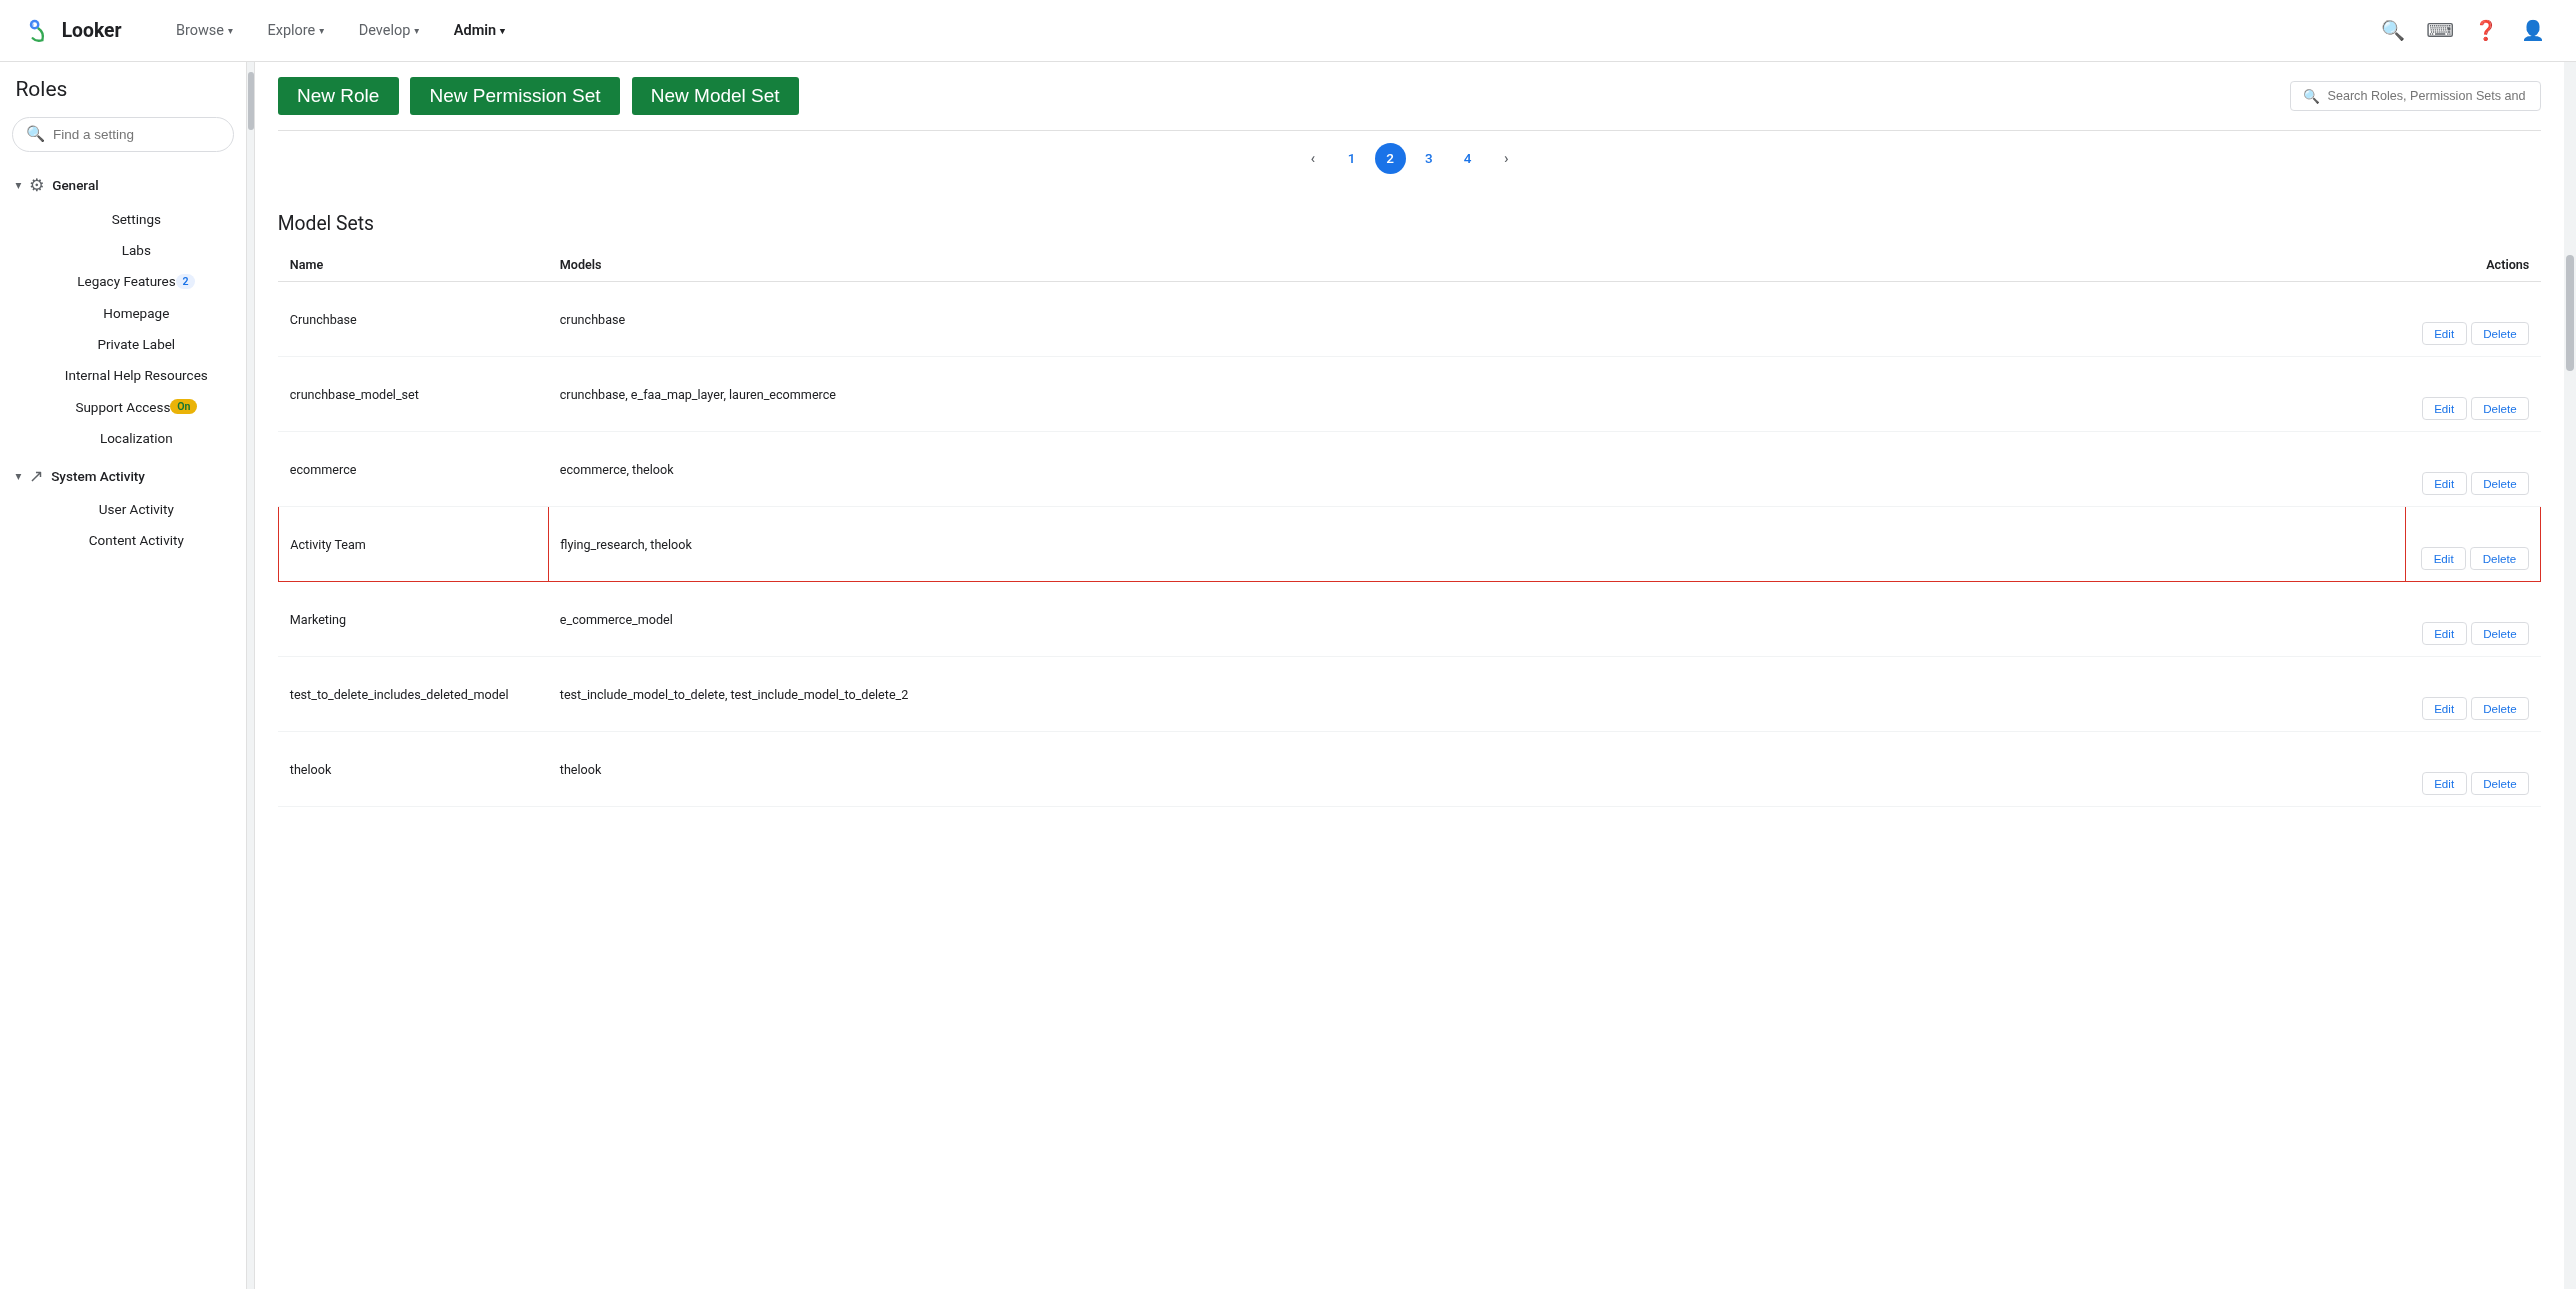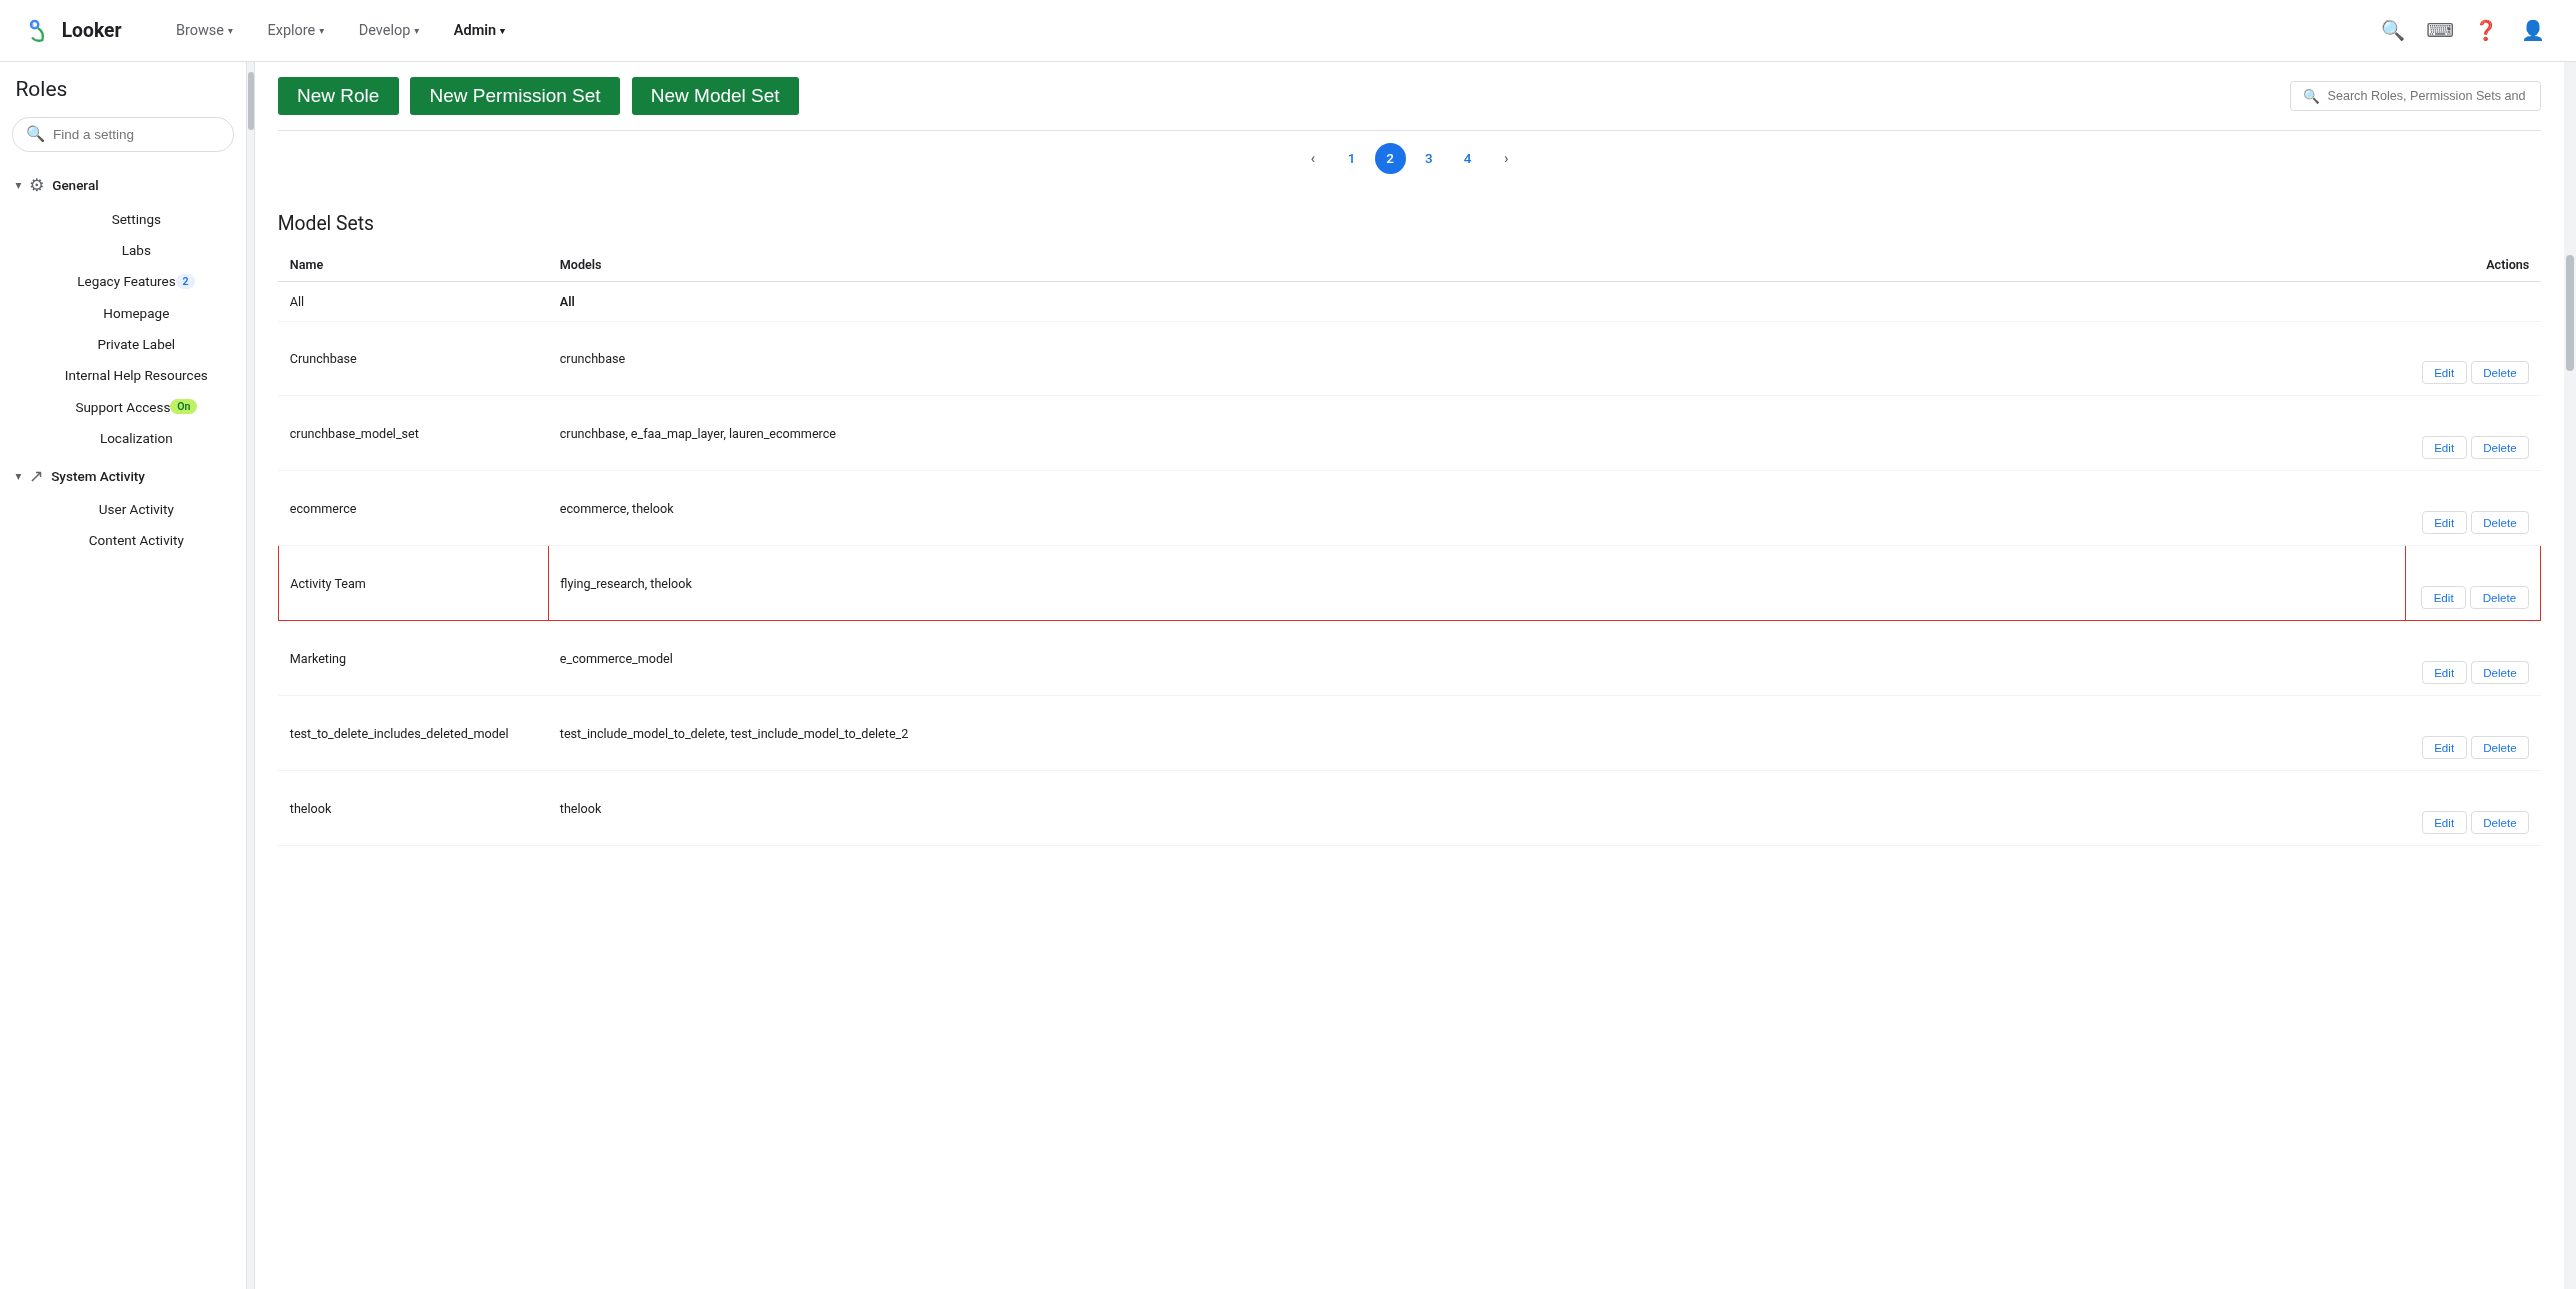--- a/index.html
+++ b/index.html
@@ -138,21 +138,21 @@
     .badge {
       display: inline-flex;
       align-items: center;
       justify-content: center;
       border-radius: 9.7px;
       padding: 1px 6.8px;
       font-size: 10.6px;
       font-weight: 600;
     }
     .badge-blue { background: #e8f0fe; color: #1a73e8; }
-    .badge-green { background: #bef264; color: #137333; }
+    .badge-green { background: #eab308; color: #137333; }
 
     
     .content-with-scroll {
       display: flex;
       flex: 1;
       overflow: hidden;
     }
 
     .scroll-indicator {
       width: 7.7px;
@@ -455,25 +455,20 @@
 
       <table class="data-table">
         <thead>
           <tr>
             <th style="width:270px;">Name</th>
             <th>Models</th>
             <th class="actions-col" style="width:135px;">Actions</th>
           </tr>
         </thead>
         <tbody id="model-sets-tbody">
-        <tr>
-              <td>All</td>
-              <td class="models-cell models-bold">All</td>
-              <td></td>
-            </tr>
             <tr>
               <td>Crunchbase</td>
               <td class="models-cell">crunchbase</td>
               <td>
                 <div class="actions-cell">
                   <button class="action-btn">Edit</button>
                   <button class="action-btn">Delete</button>
                 </div>
               </td>
             </tr>

